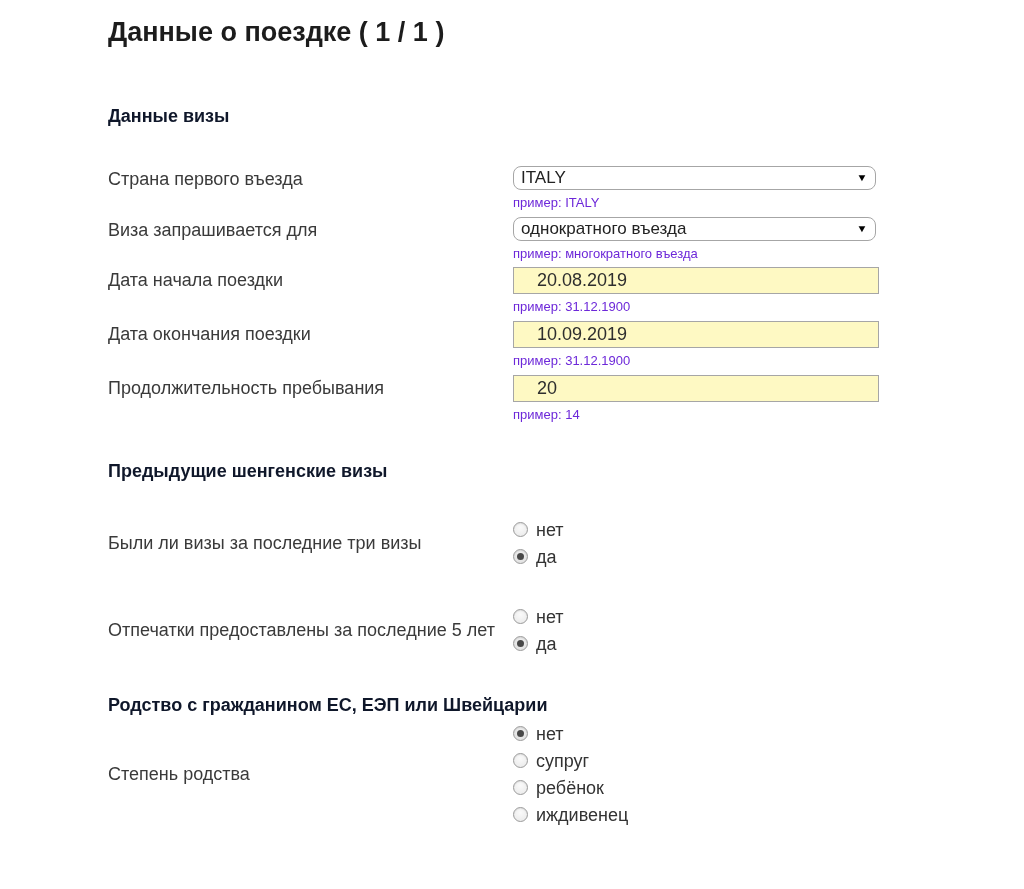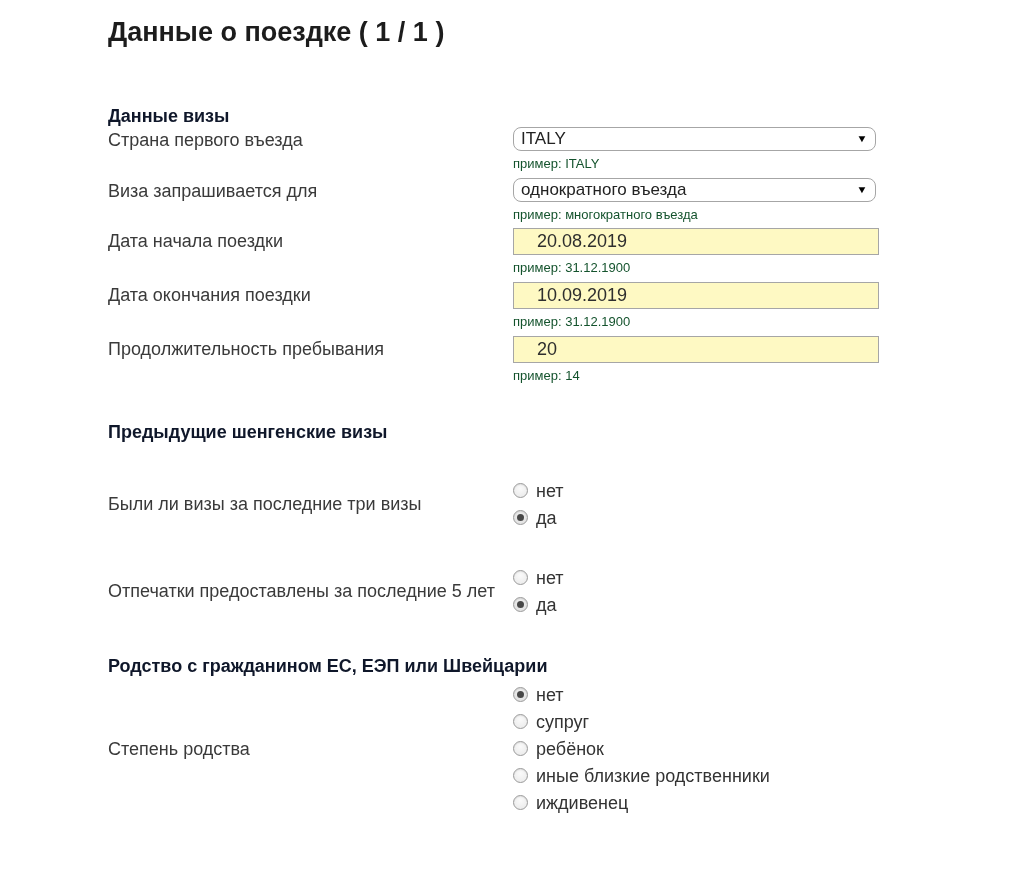--- a/index.html
+++ b/index.html
@@ -43,21 +43,21 @@
     font-size: 18px;
     color: #3a3a3a;
     line-height: 22px;
     padding-top: 2px;
     padding-right: 12px;
   }
   .row.v-center .field-label { padding-top: 0; }
 
   .control-col { width: 366px; }
 
-  .mt-39 { }
+  .mt-39 { margin-top: 39px; }
   .mt-7  { margin-top: 7px;  }
   .mt-6  { margin-top: 6px;  }
   .mt-34 { margin-top: 34px; }
   .mt-33 { margin-top: 33px; }
   .mt-4  { margin-top: 4px;  }
 
   .select-box {
     width: 363px;
     height: 24px;
     background: #fff;
@@ -84,21 +84,21 @@
     border-radius: 0;
     background: #fef9c3;
     font-family: "Liberation Sans", "DejaVu Sans", sans-serif;
     font-size: 18px;
     color: #2e2e2e;
     padding: 0 23px;
     outline: none;
   }
   .hint {
     font-size: 13px;
-    color: #14532d;
+    color: #6d28d9;
     line-height: 15px;
     margin-top: 5px;
   }
 
   .radio-group { display: block; }
   .radio-option {
     display: flex;
     align-items: center;
     height: 27px;
     font-size: 18px;
@@ -228,22 +228,18 @@
       <div class="radio-option">
         <span class="radio"></span>
         <span class="option-label">супруг</span>
       </div>
       <div class="radio-option">
         <span class="radio"></span>
         <span class="option-label">ребёнок</span>
       </div>
       <div class="radio-option">
         <span class="radio"></span>
-        <span class="option-label">иные близкие родственники</span>
-      </div>
-      <div class="radio-option">
-        <span class="radio"></span>
         <span class="option-label">иждивенец</span>
       </div>
     </div>
   </div>
 
 </div>
 
 </body></html>

